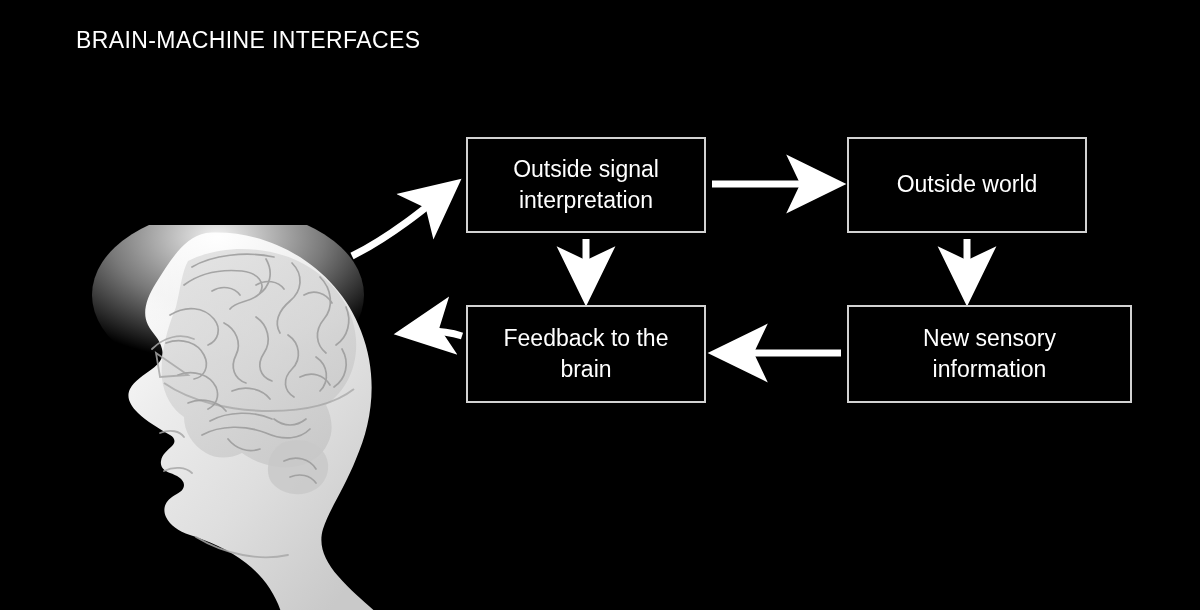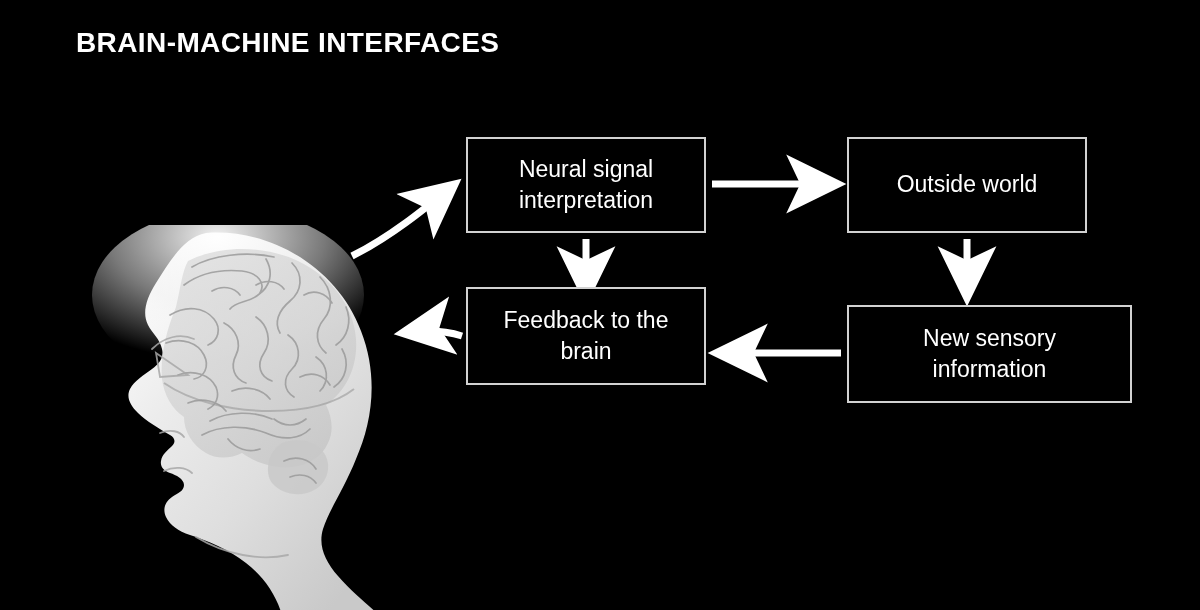--- a/index.html
+++ b/index.html
@@ -20,22 +20,22 @@
     height: 610px;
     background: #000000;
     overflow: hidden;
   }
 
   
   #page-title {
     position: absolute;
     left: 76px;
     top: 28px;
-    font-size: 28px;
-    font-weight: bold;
+    font-size: 23px;
+    font-weight: normal;
     letter-spacing: 0.4px;
     color: #ffffff;
     white-space: nowrap;
     line-height: 1.1;
   }
 
   
   #head-illustration {
     position: absolute;
     left: 60px;
@@ -66,21 +66,21 @@
     font-size: 23px;
     line-height: 1.35;
     padding: 4px 14px;
   }
   .flow-box .box-label {
     display: block;
   }
 
   #box-neural   { left: 466px; top: 137px; width: 240px; height: 96px; }
   #box-outside  { left: 847px; top: 137px; width: 240px; height: 96px; }
-  #box-feedback { left: 466px; top: 287px; width: 240px; height: 98px; }
+  #box-feedback { left: 466px; top: 305px; width: 240px; height: 98px; }
   #box-sensory  { left: 847px; top: 305px; width: 285px; height: 98px; }
 
   #arrow-svg {
     position: absolute;
     left: 0; top: 0;
     width: 1200px;
     height: 610px;
     pointer-events: none;
   }
 </style>
@@ -216,21 +216,21 @@
       <path d="M967,239 L967,298" stroke="#ffffff" stroke-width="7" fill="none" marker-end="url(#ah)"></path>
 
       <path d="M586,239 L586,298" stroke="#ffffff" stroke-width="7" fill="none" marker-end="url(#ah)"></path>
 
       <path d="M841,353 L716,353" stroke="#ffffff" stroke-width="7" fill="none" marker-end="url(#ah)"></path>
 
       <path d="M462,336 C443,330 423,330 402,333" stroke="#ffffff" stroke-width="7" fill="none" marker-end="url(#ah)"></path>
     </svg>
 
     <div class="flow-box" id="box-neural">
-      <span class="box-label">Neural signal interpretation</span>
+      <span class="box-label">Outside signal interpretation</span>
     </div>
 
     <div class="flow-box" id="box-outside">
       <span class="box-label">Outside world</span>
     </div>
 
     <div class="flow-box" id="box-feedback">
       <span class="box-label">Feedback to the brain</span>
     </div>
 

